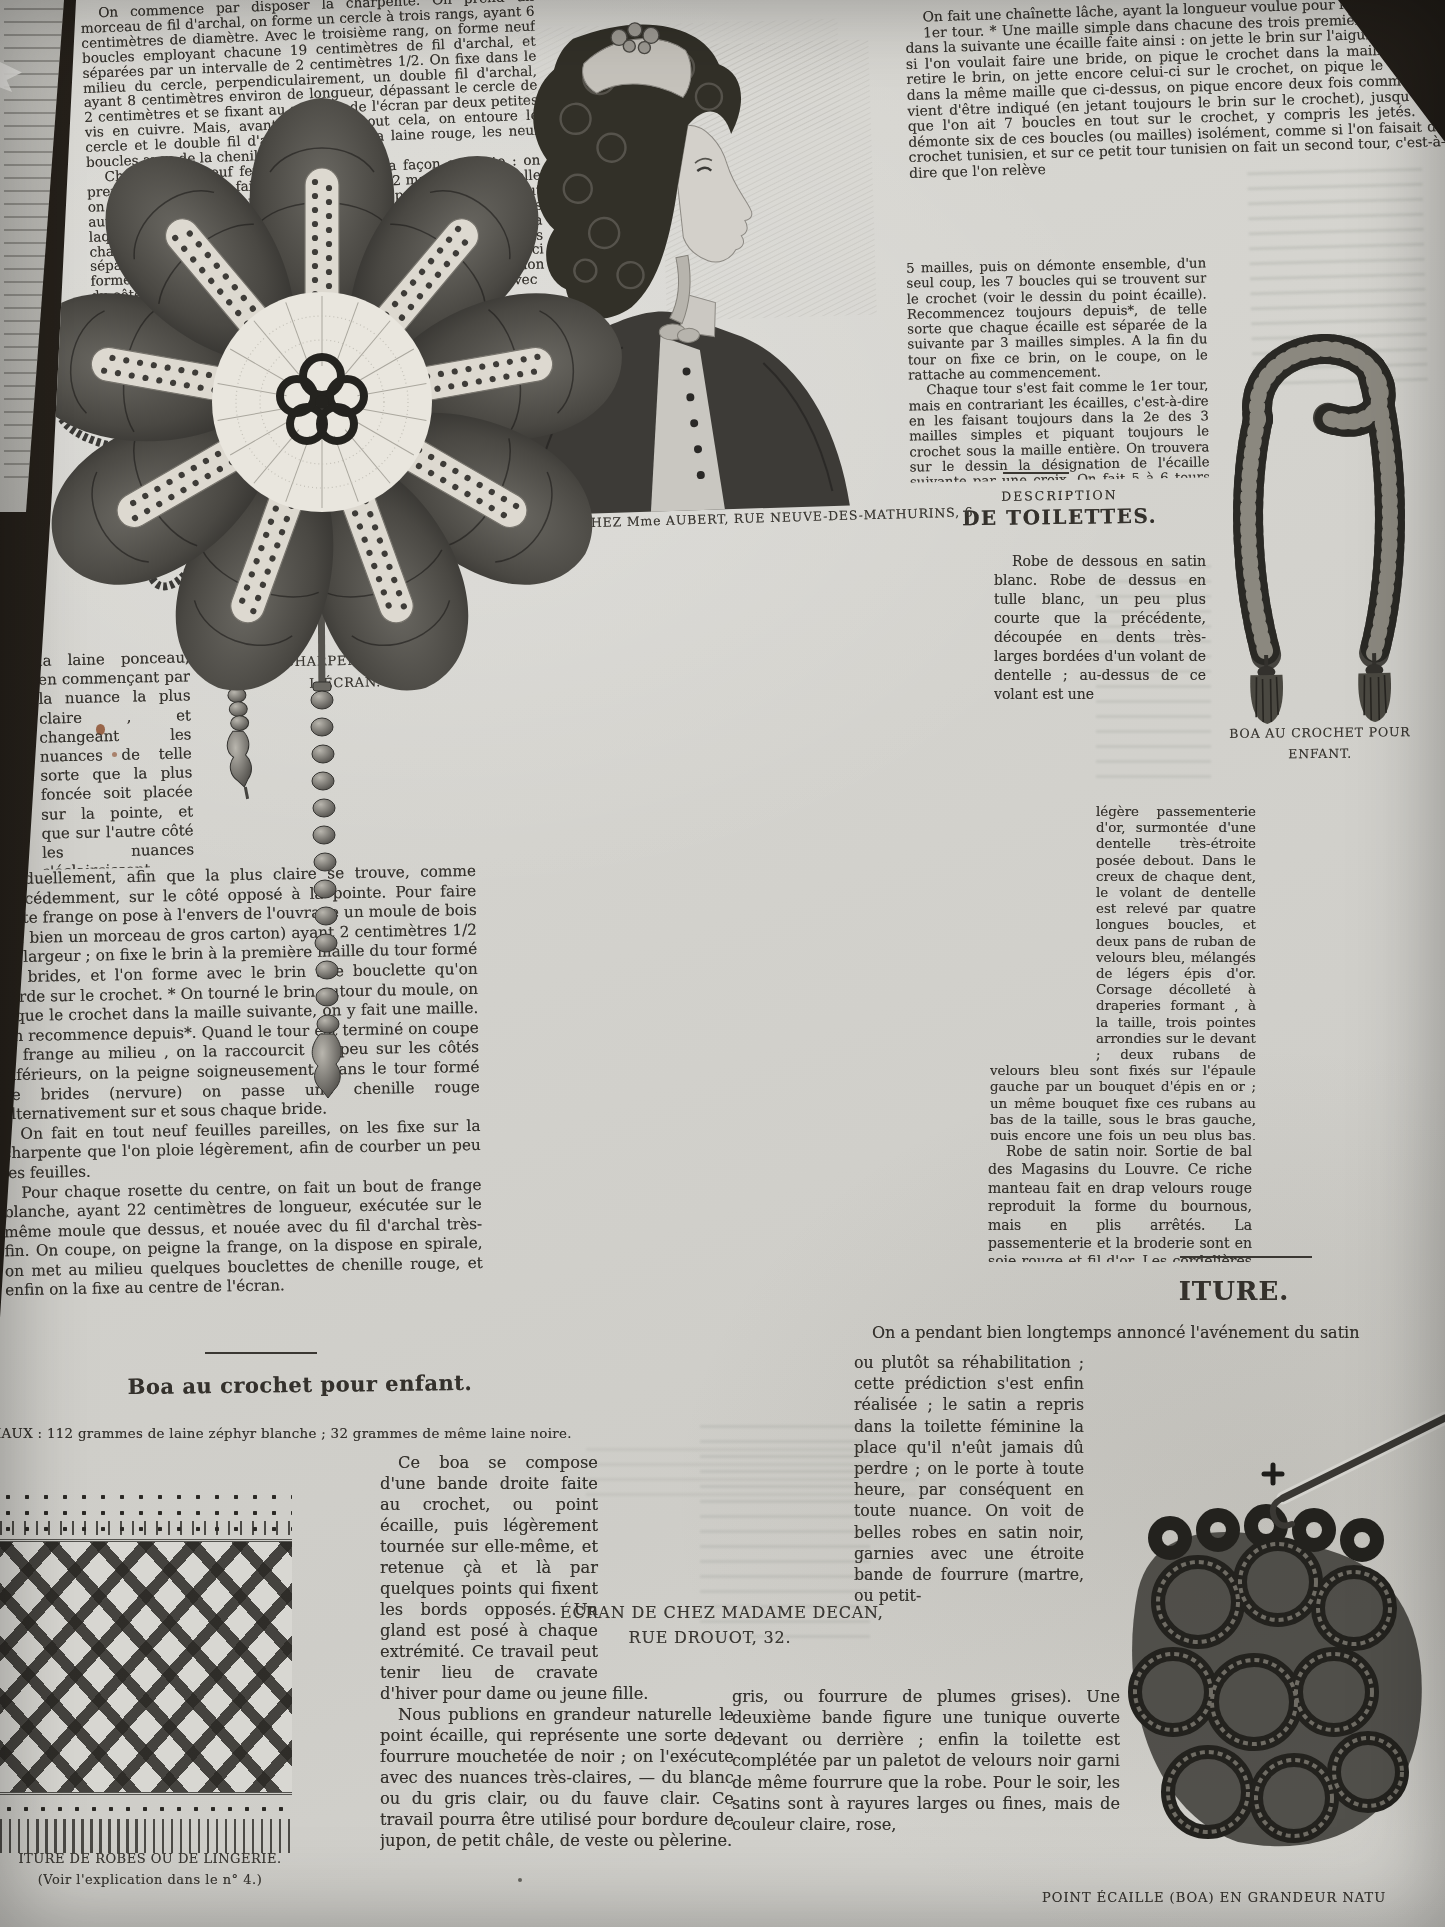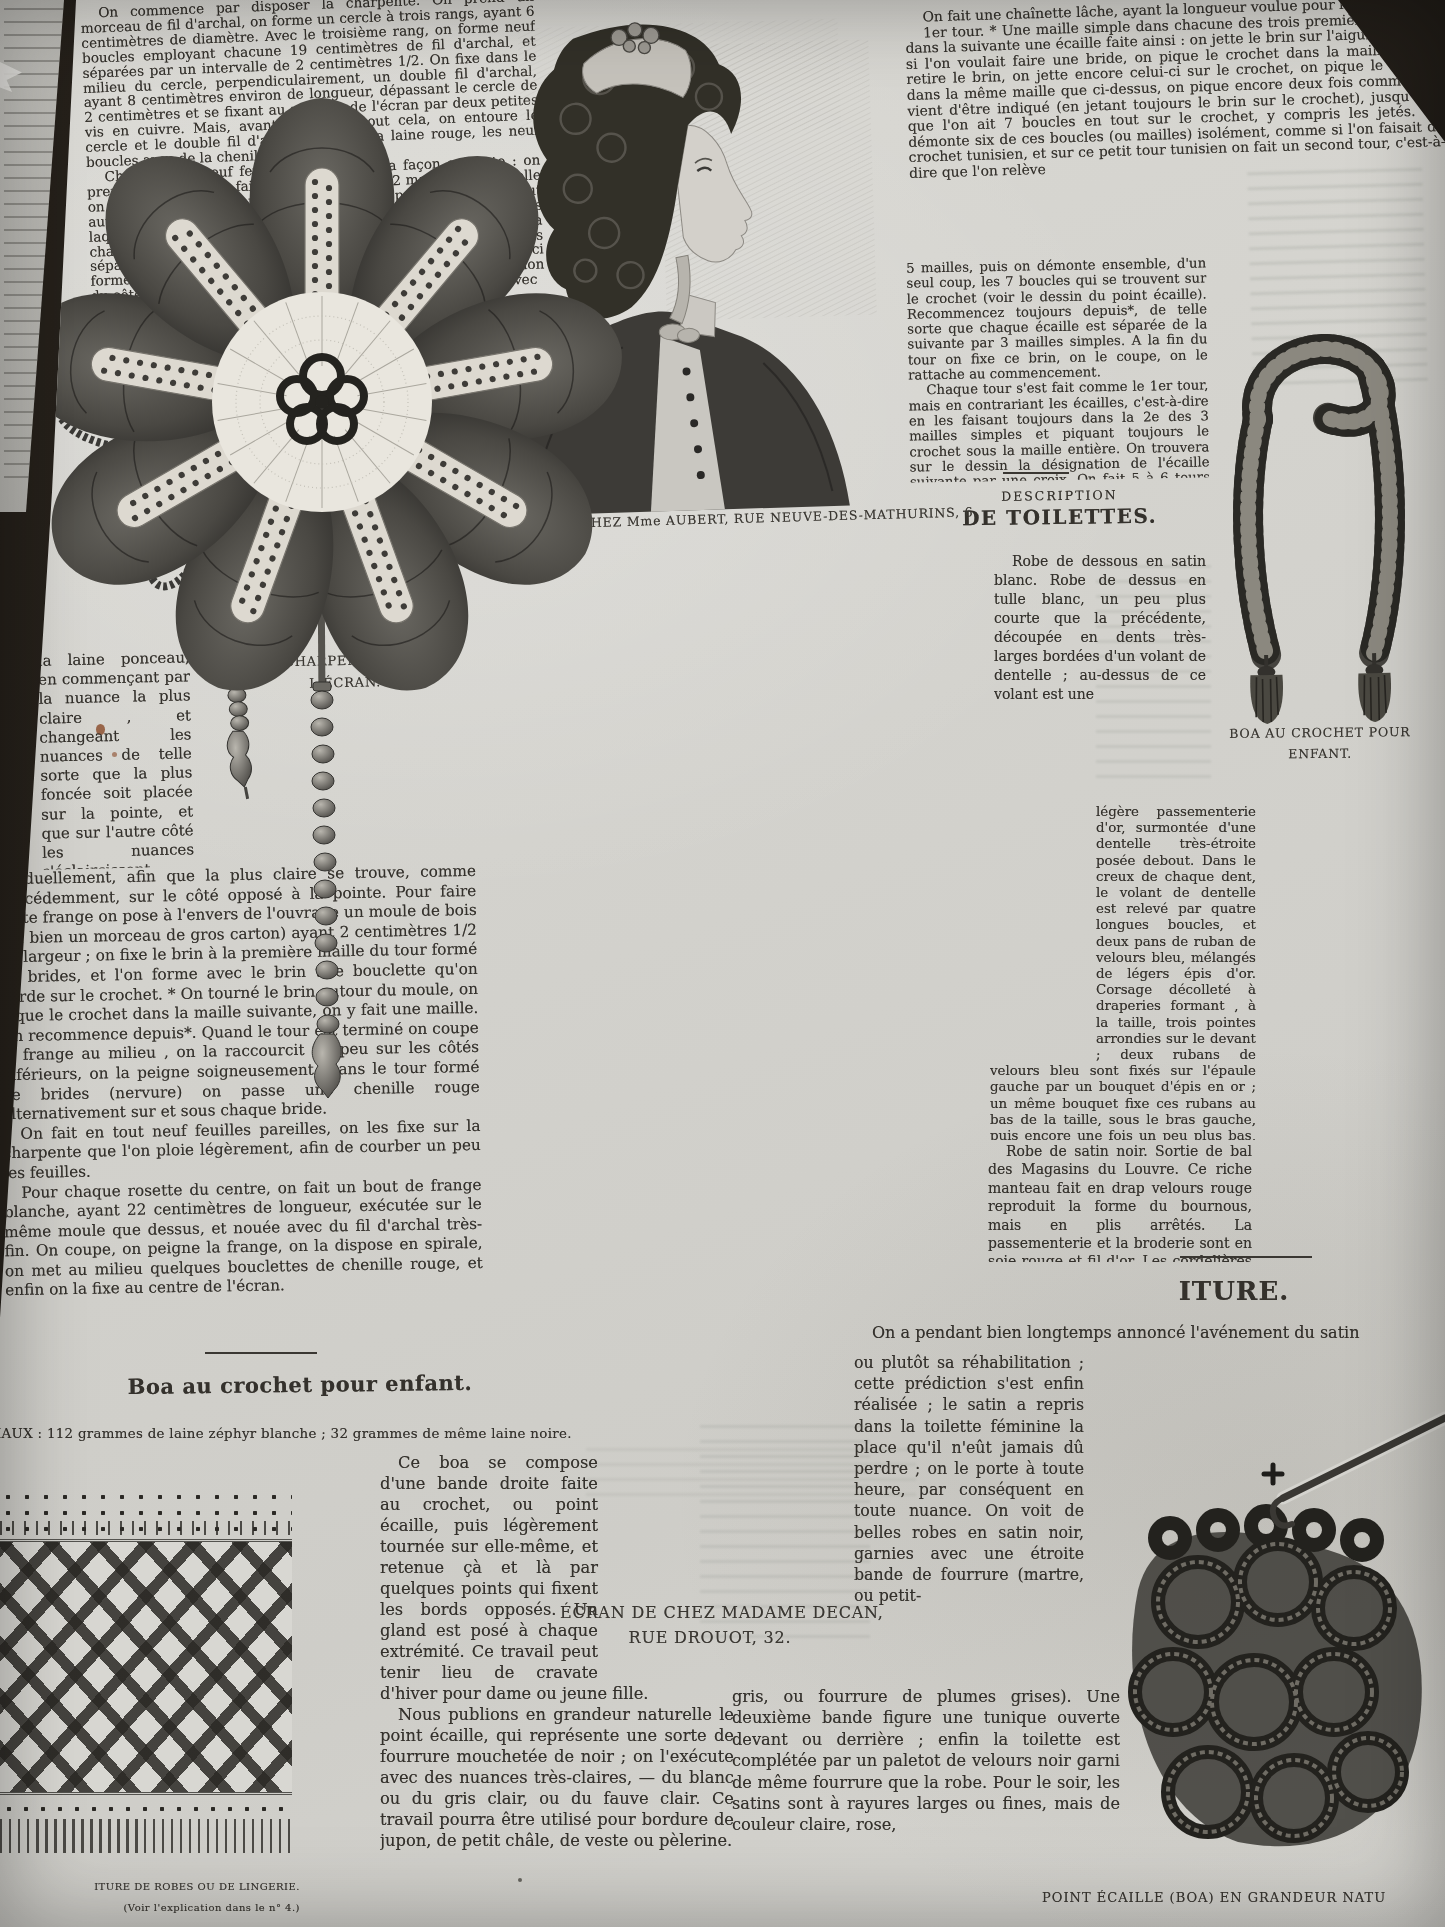--- a/index.html
+++ b/index.html
@@ -153,21 +153,21 @@
       <div>ENFANT.</div>
     </div>
 
     <div class="cap" style="left:560px;top:1600px;width:300px;font-size:16px;line-height:25px;">
       <div>ÉCRAN DE CHEZ MADAME DECAN,</div>
       <div>RUE DROUOT, 32.</div>
     </div>
 
     <div class="cap" style="left:1042px;top:1890px;width:410px;font-size:13px;letter-spacing:1px;text-align:left;overflow:hidden;">POINT ÉCAILLE (BOA) EN GRANDEUR NATU</div>
 
-    <div class="cap" style="left:0px;top:1848px;width:300px;font-size:10px;line-height:21px;text-align:right;letter-spacing:.5px;margin-top:28px;">
+    <div class="cap" style="left:0px;top:1848px;width:300px;font-size:13px;line-height:21px;text-align:center;letter-spacing:.5px;">
       <div>ITURE DE ROBES OU DE LINGERIE.</div>
       <div>(Voir l'explication dans le n° 4.)</div>
     </div>
 
     <svg width="475" height="505" viewBox="0 0 475 505" style="left:430px;top:6px;transform:rotate(-1.8deg);">
       <defs>
         <pattern id="hatch" width="5" height="5" patternUnits="userSpaceOnUse" patternTransform="rotate(65)">
           <line x1="0" y1="0" x2="0" y2="5" stroke="#b9b7b2" stroke-width="1"></line>
         </pattern>
       </defs>

